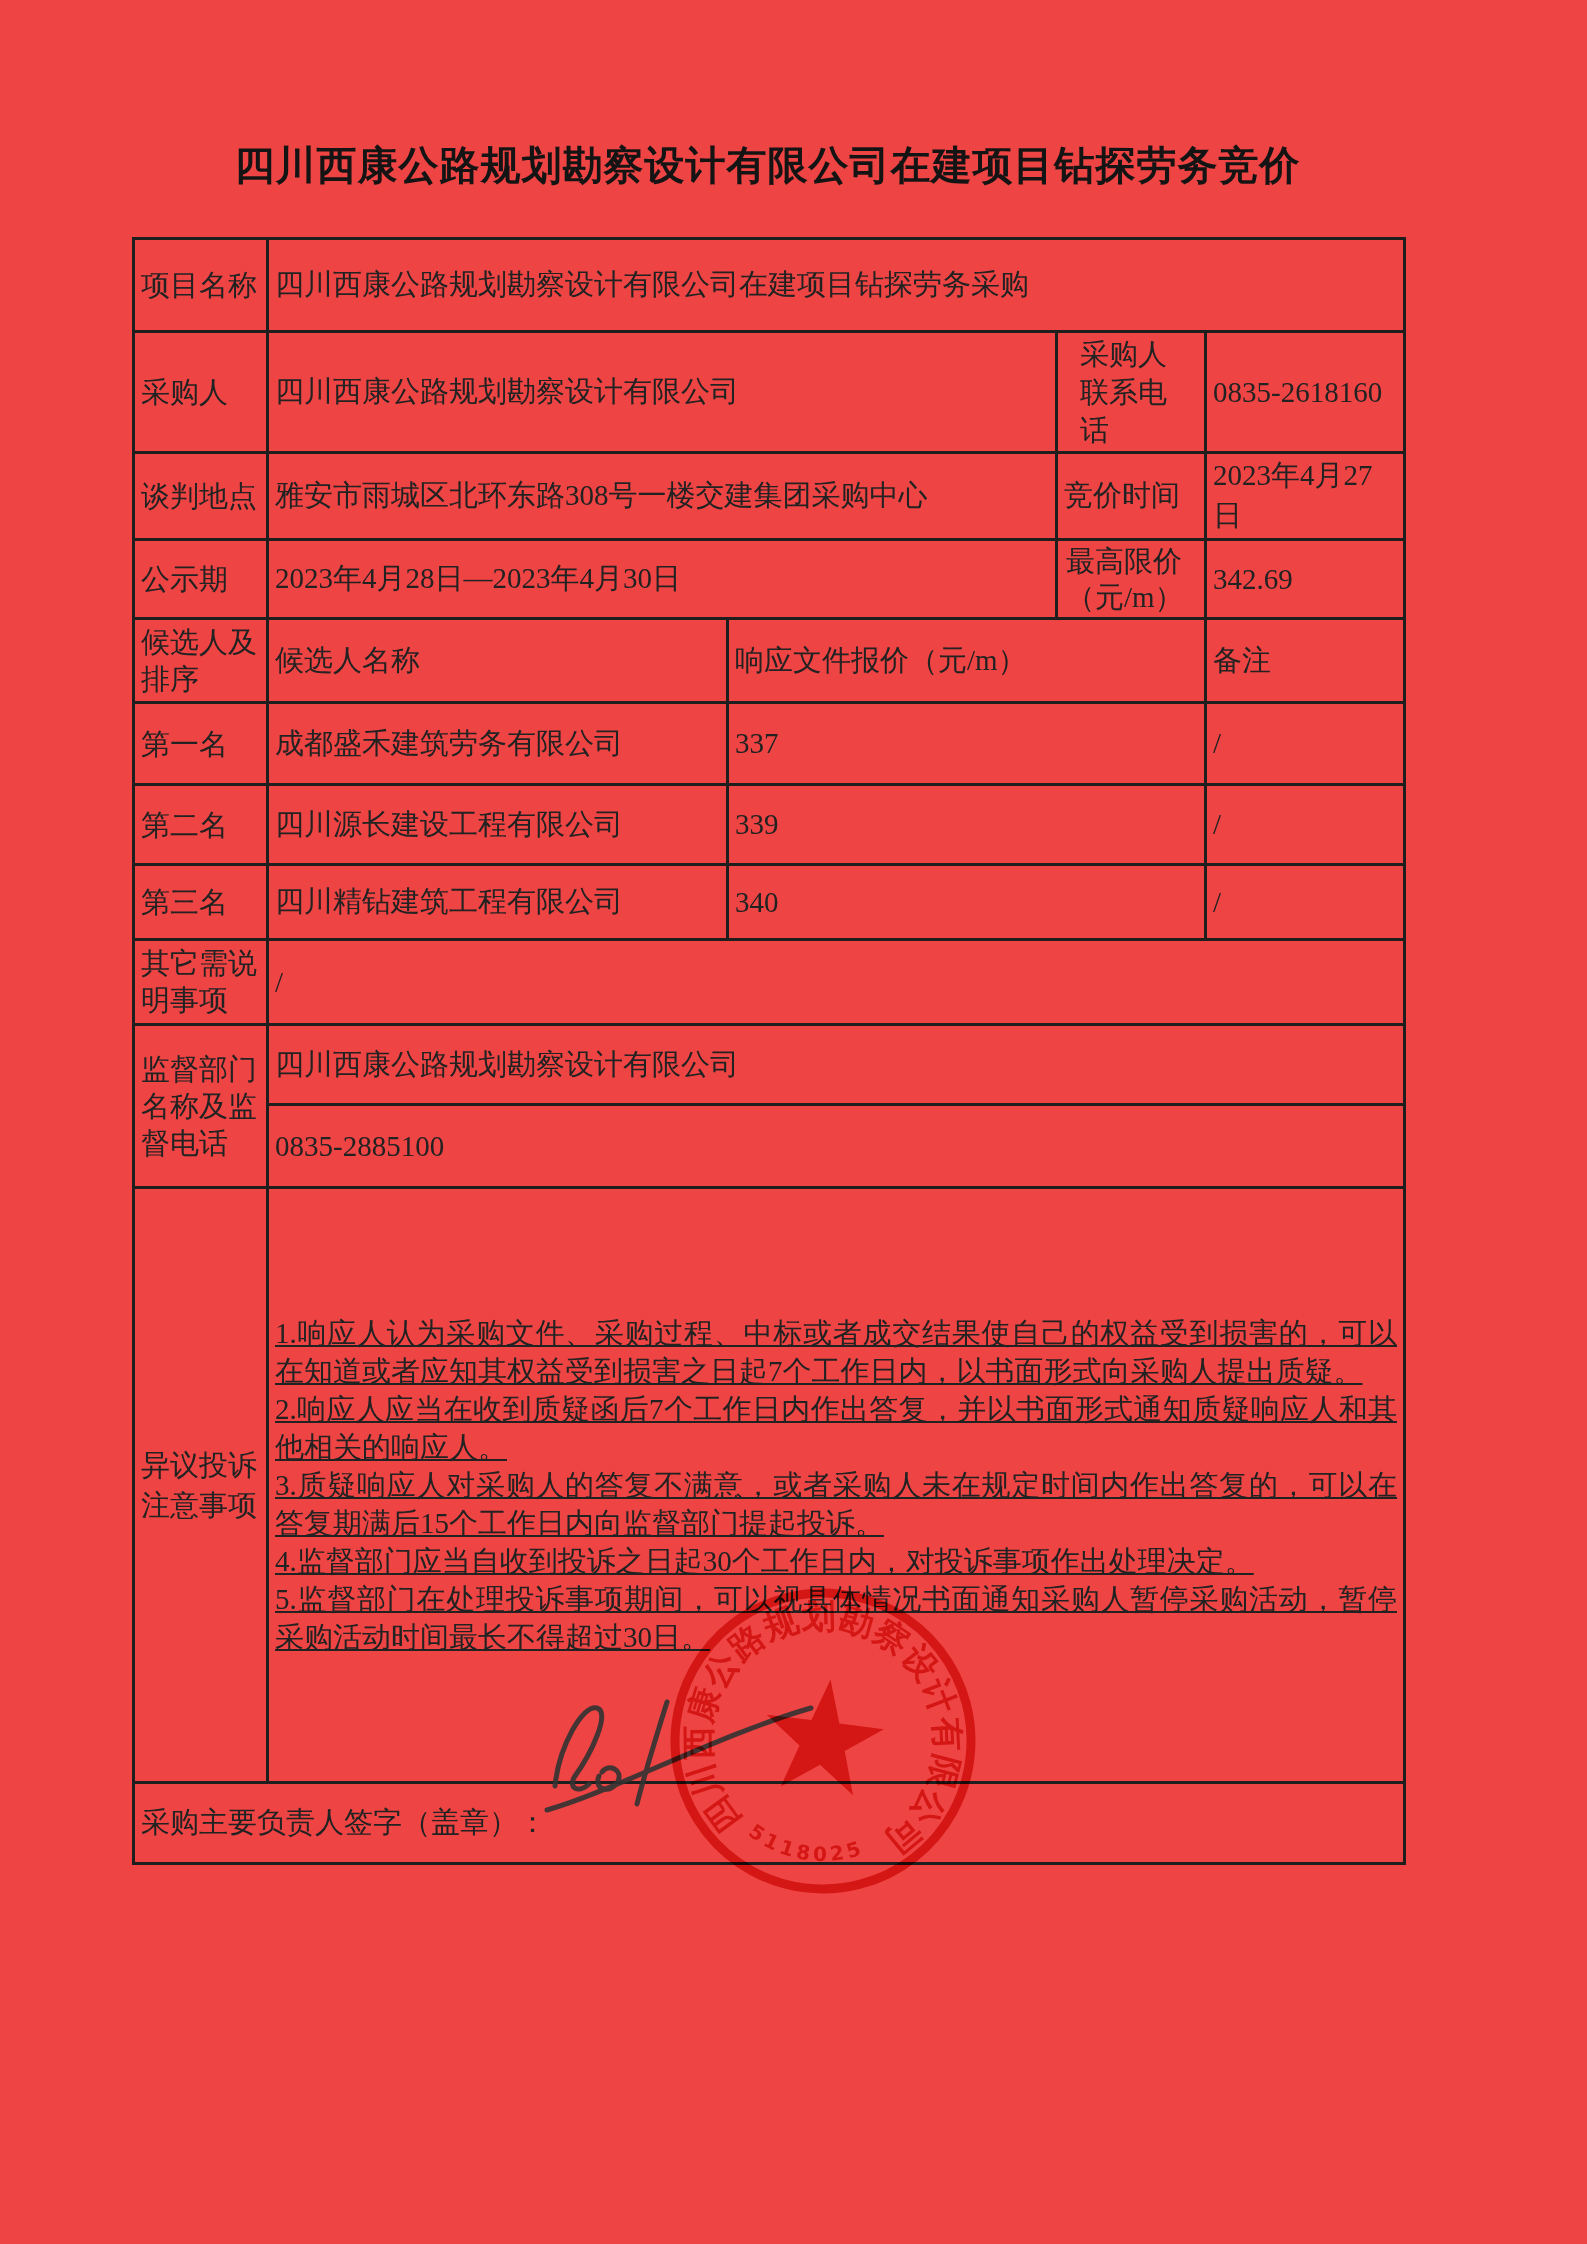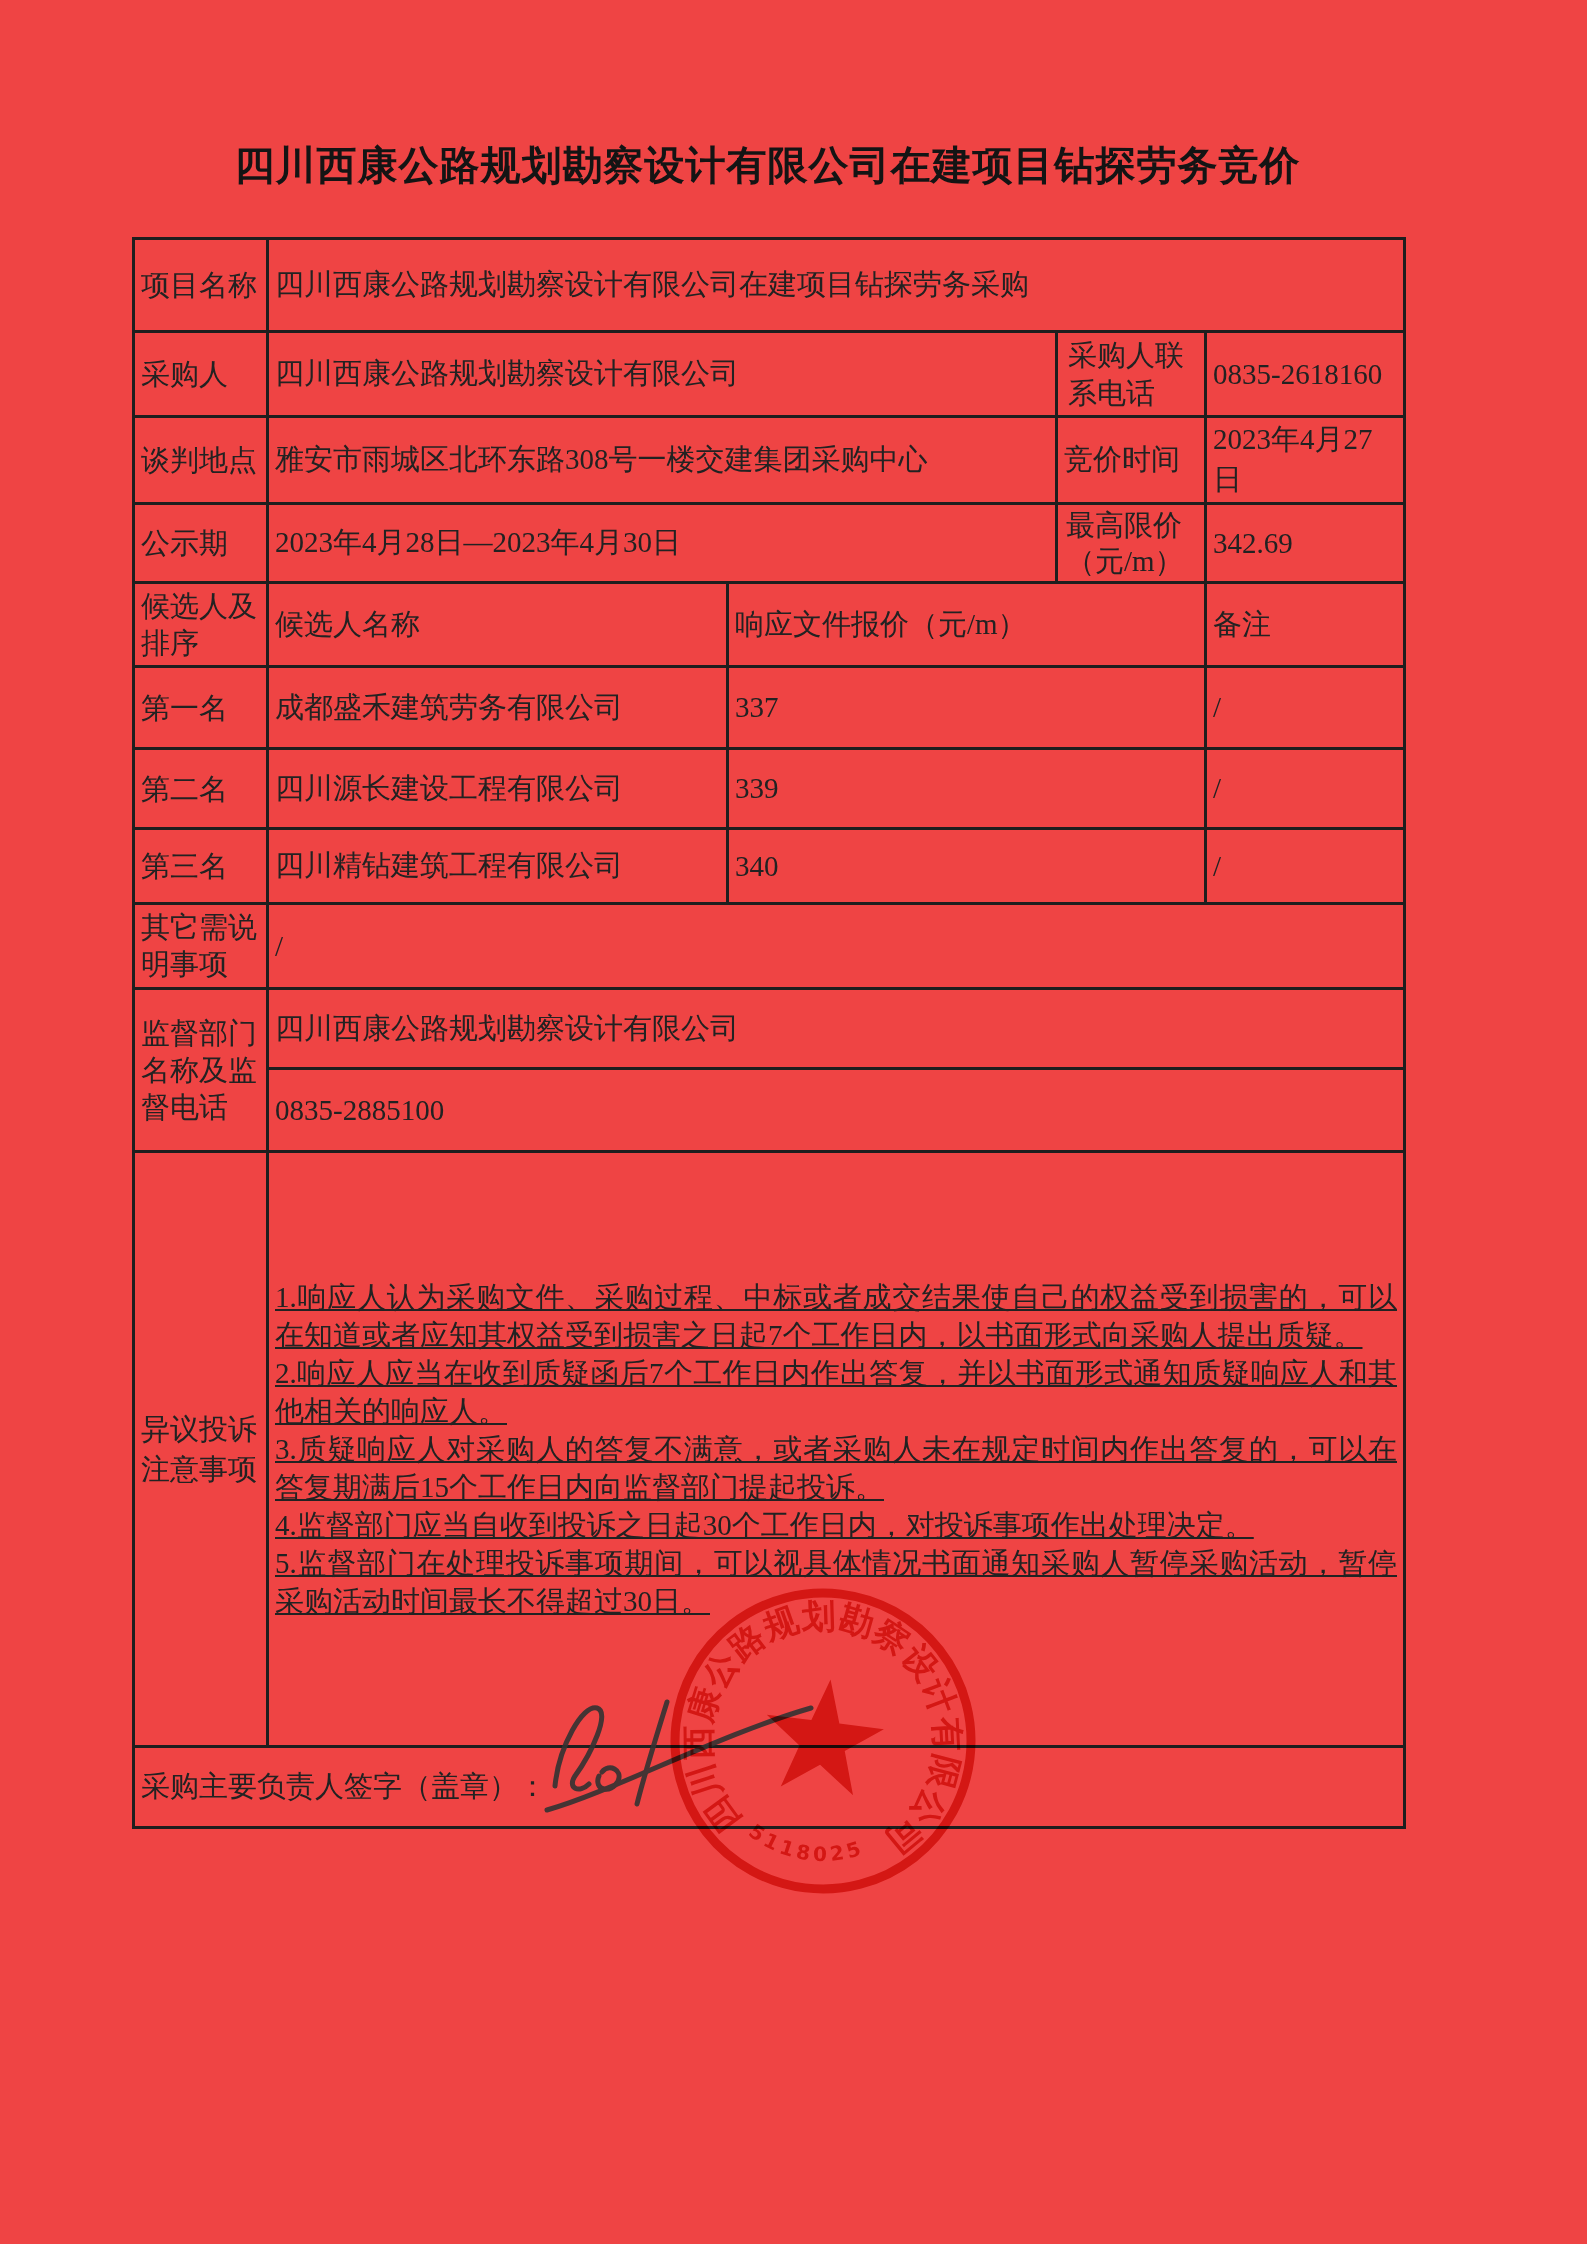--- a/index.html
+++ b/index.html
@@ -78,21 +78,21 @@
 
     <tbody>
         <tr style="height:93px">
       <td class="lbl">项目名称</td>
       <td class="vc" colspan="4">四川西康公路规划勘察设计有限公司在建项目钻探劳务采购</td>
     </tr>
 
     <tr style="height:85px">
       <td class="lbl">采购人</td>
       <td class="vl" colspan="2">四川西康公路规划勘察设计有限公司</td>
-      <td class="vc" style="line-height:38px;padding:2px 10px;">采购人联系电话</td>
+      <td class="vc" style="line-height:38px;padding:2px 22px;">采购人联系电话</td>
       <td class="vc">0835-2618160</td>
     </tr>
 
     <tr style="height:87px">
       <td class="lbl">谈判地点</td>
       <td class="vl" colspan="2">雅安市雨城区北环东路308号一楼交建集团采购中心</td>
       <td class="vc">竞价时间</td>
       <td class="vc">2023年4月27日</td>
     </tr>
 

